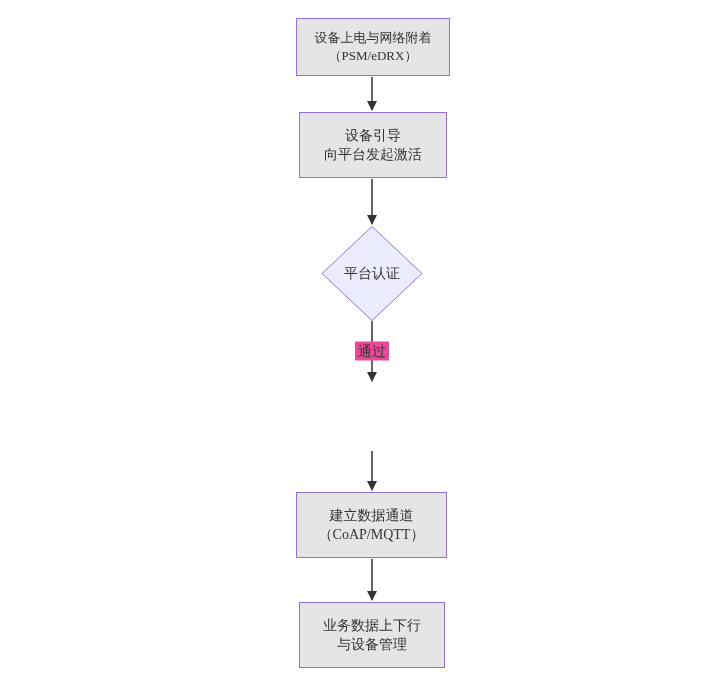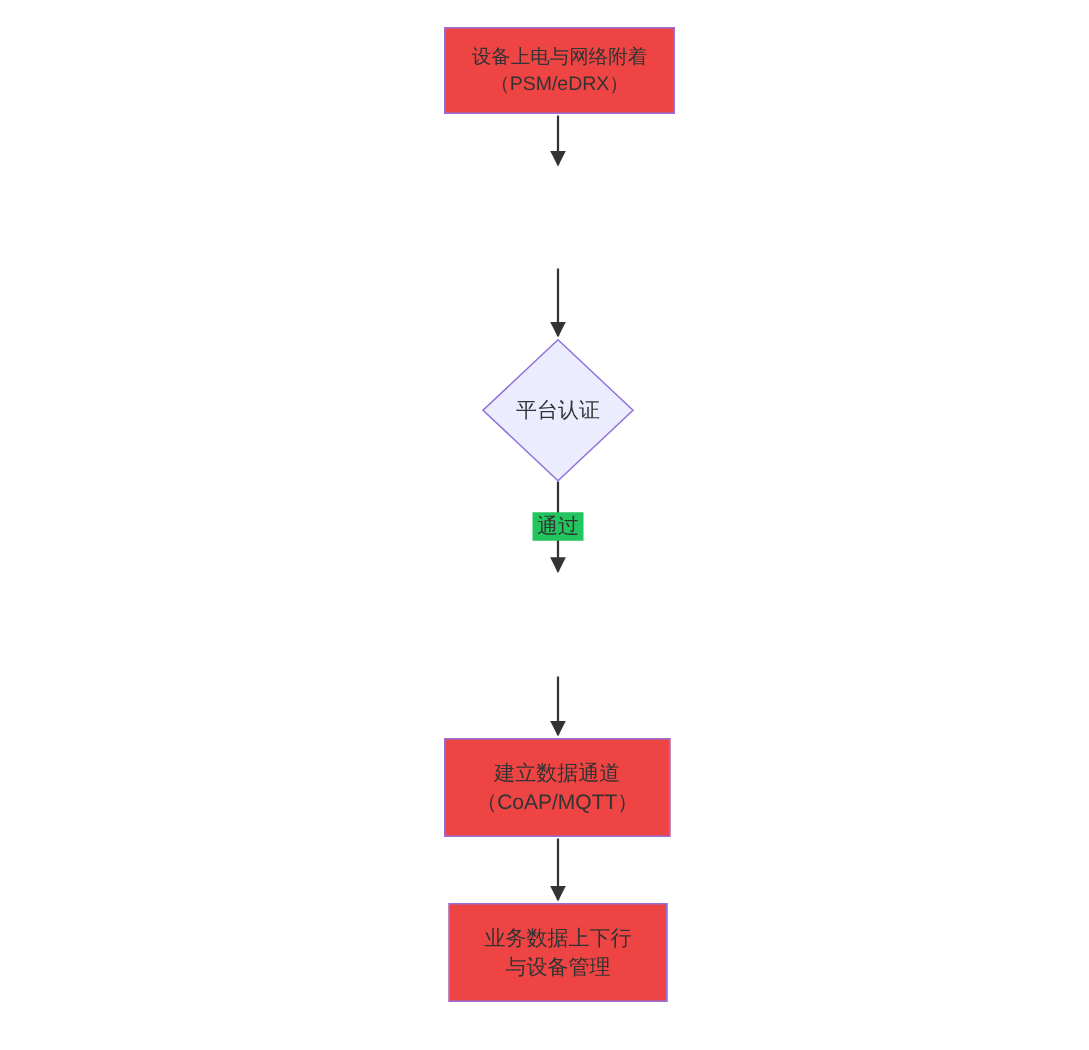--- a/index.html
+++ b/index.html
@@ -28,48 +28,49 @@
     fill: none;
   }
   .diamond-shape {
     fill: #ececff;
     stroke: #9370db;
     stroke-width: 1;
   }
   .node {
     position: absolute;
     box-sizing: border-box;
-    background: #ef4444;
+    background: #e5e5e5;
     border: 1px solid #9370db;
     display: flex;
     flex-direction: column;
     align-items: center;
     justify-content: center;
     text-align: right;
     font-size: 14px;
     line-height: 19px;
     z-index: 1;
+    font-family: Liberation Serif, serif;
   }
   .node.small-text {
     font-size: 13px;
     line-height: 18px;
   }
   .decision-label {
     position: absolute;
     display: flex;
     align-items: center;
     justify-content: center;
     text-align: right;
     font-size: 14px;
     z-index: 1;
   }
   .edge-label {
     position: absolute;
     transform: translate(-50%, -50%);
-    background: #22c55e;
+    background: #ec4899;
     padding: 1px 3px;
     font-size: 14px;
     line-height: 17px;
     z-index: 2;
     white-space: nowrap;
   }
 </style>
 </head>
 <body>
 
@@ -87,20 +88,24 @@
     <line class="edge-line" x1="372" y1="451" x2="372" y2="490" marker-end="url(#arrowhead)"></line>
     <line class="edge-line" x1="372" y1="559" x2="372" y2="600" marker-end="url(#arrowhead)"></line>
     <polygon class="diamond-shape" points="372,226.5 422,273.5 372,320.5 322,273.5"></polygon>
   </svg>
 
   <div class="node small-text" style="left:296px; top:18px; width:154px; height:58px;">
     <span>设备上电与网络附着</span>
     <span>（PSM/eDRX）</span>
   </div>
 
+  <div class="node" style="left:299px; top:112px; width:148px; height:66px;">
+    <span>设备引导</span>
+    <span>向平台发起激活</span>
+  </div>
 
   <div class="decision-label" style="left:322px; top:226px; width:100px; height:95px;">
     <span>平台认证</span>
   </div>
 
   <div class="edge-label" style="left:372px; top:351px;">通过</div>
 
 
   <div class="node" style="left:296px; top:492px; width:151px; height:66px;">
     <span>建立数据通道</span>

